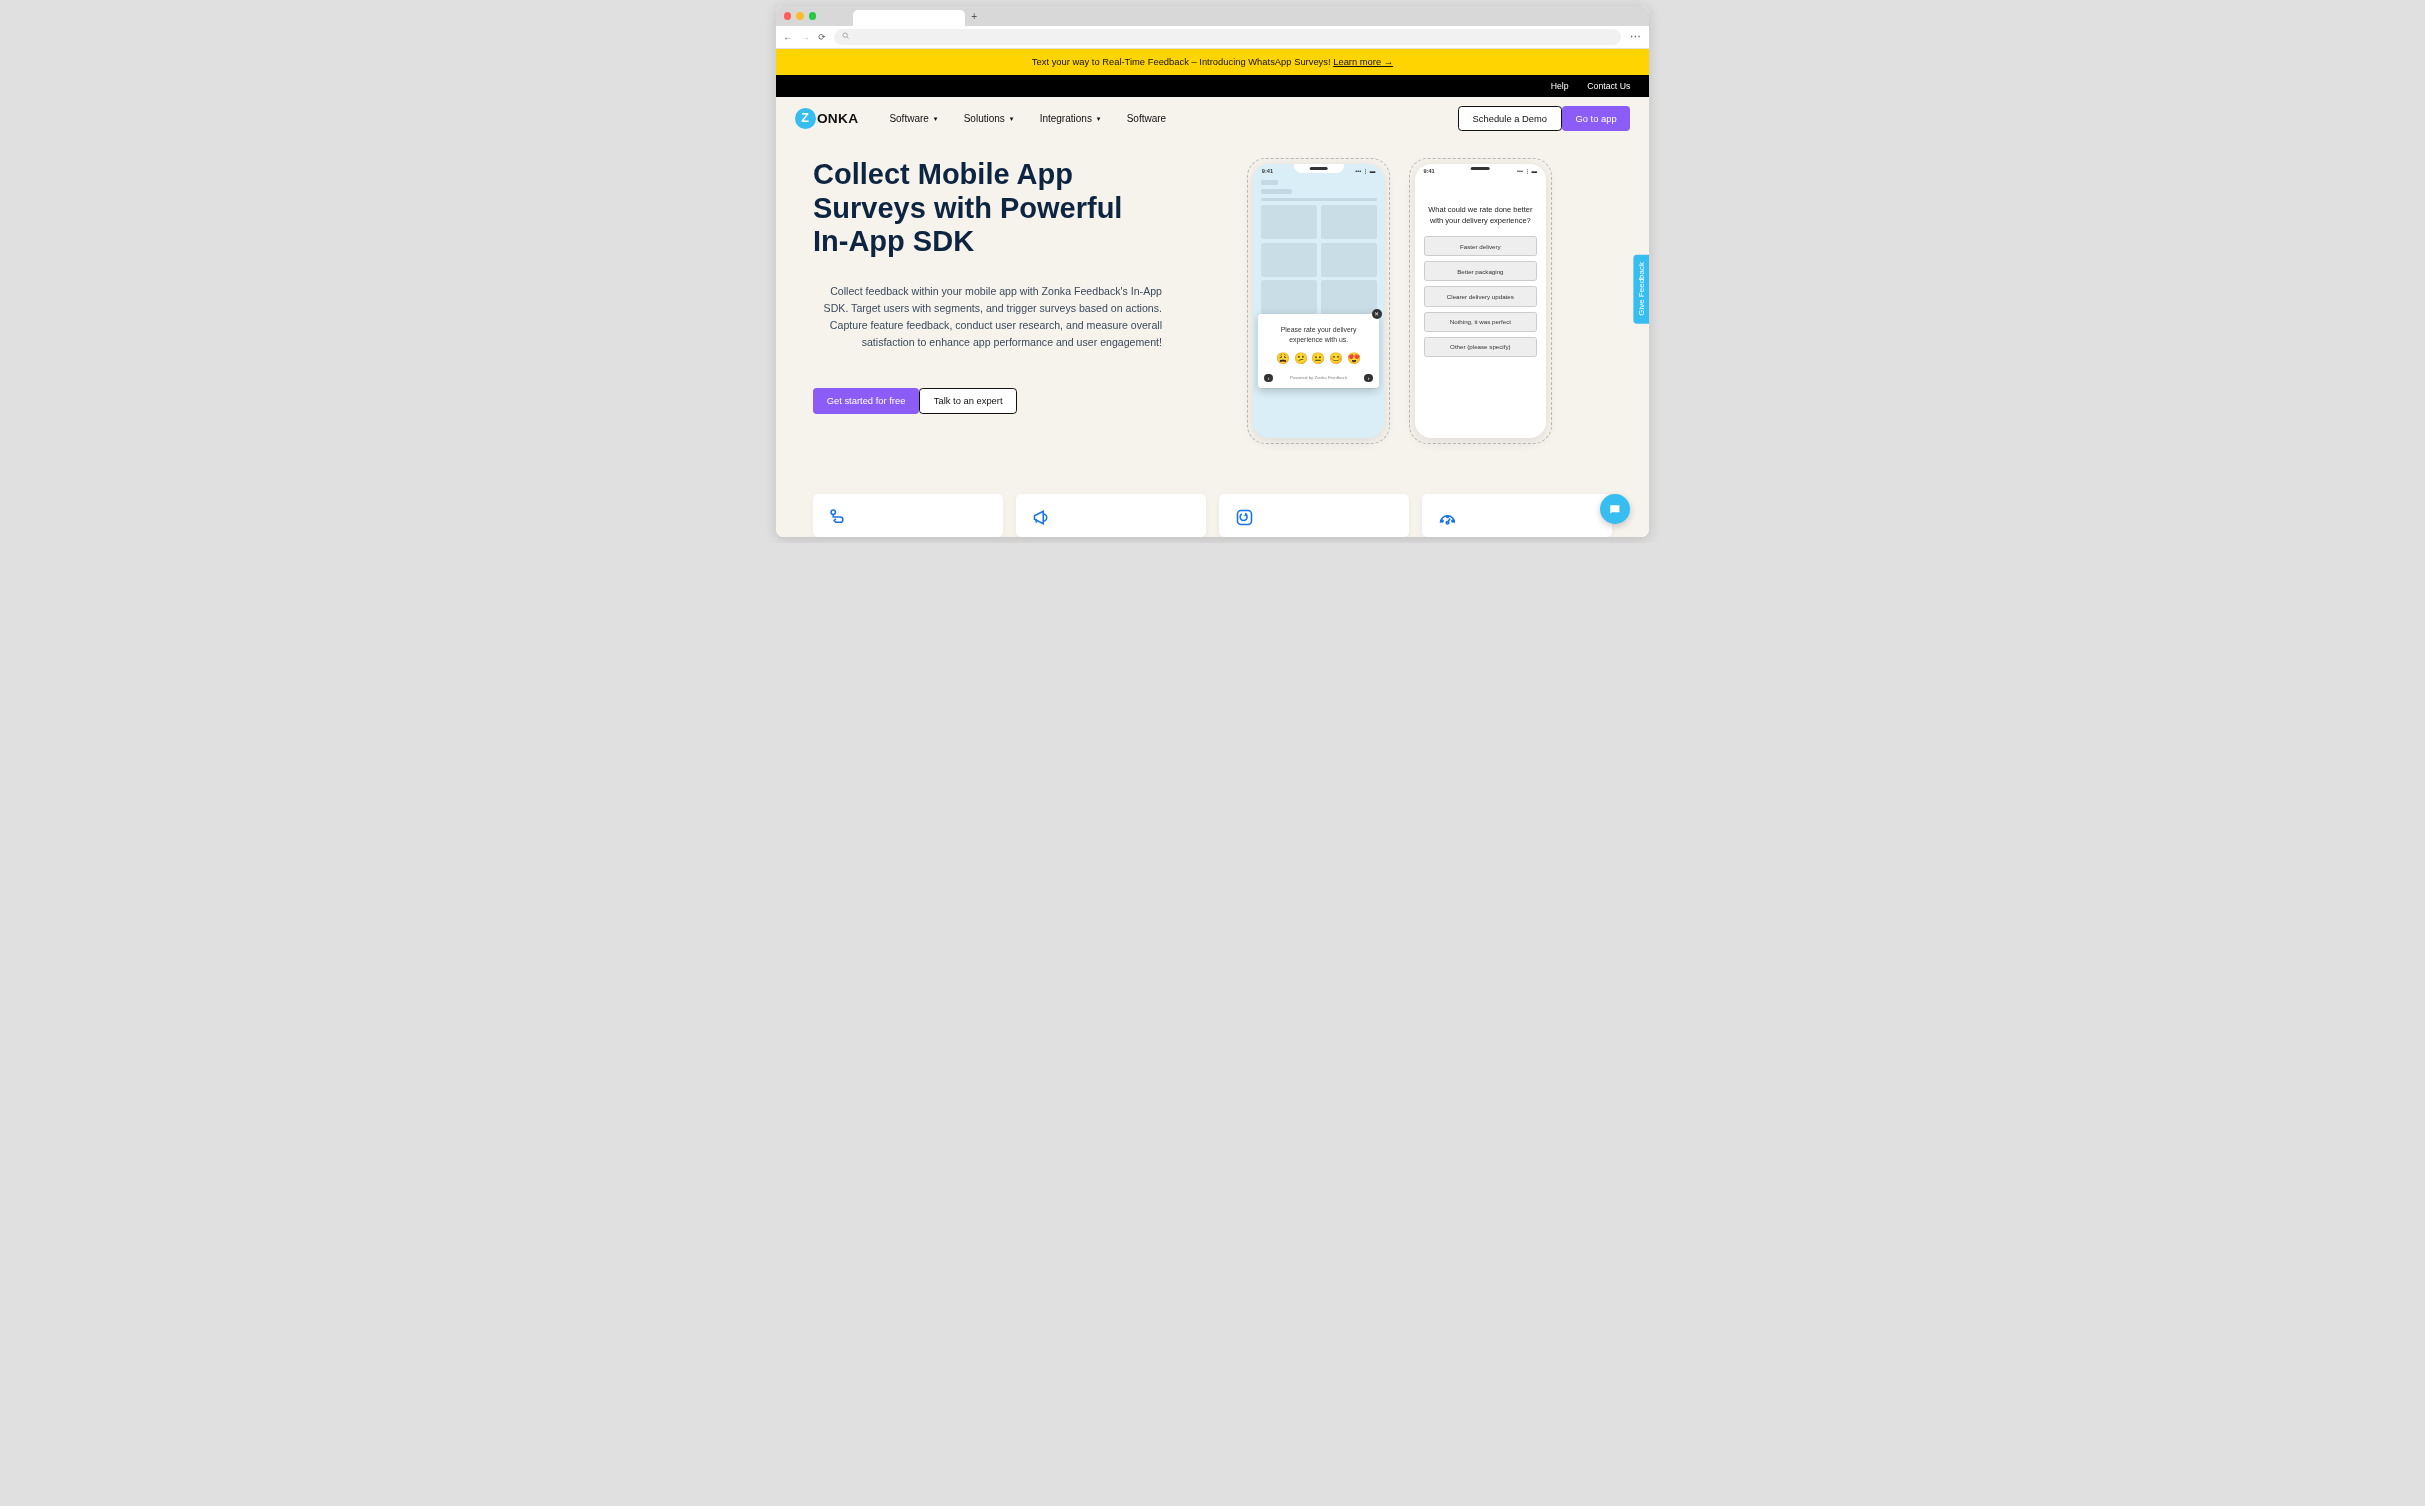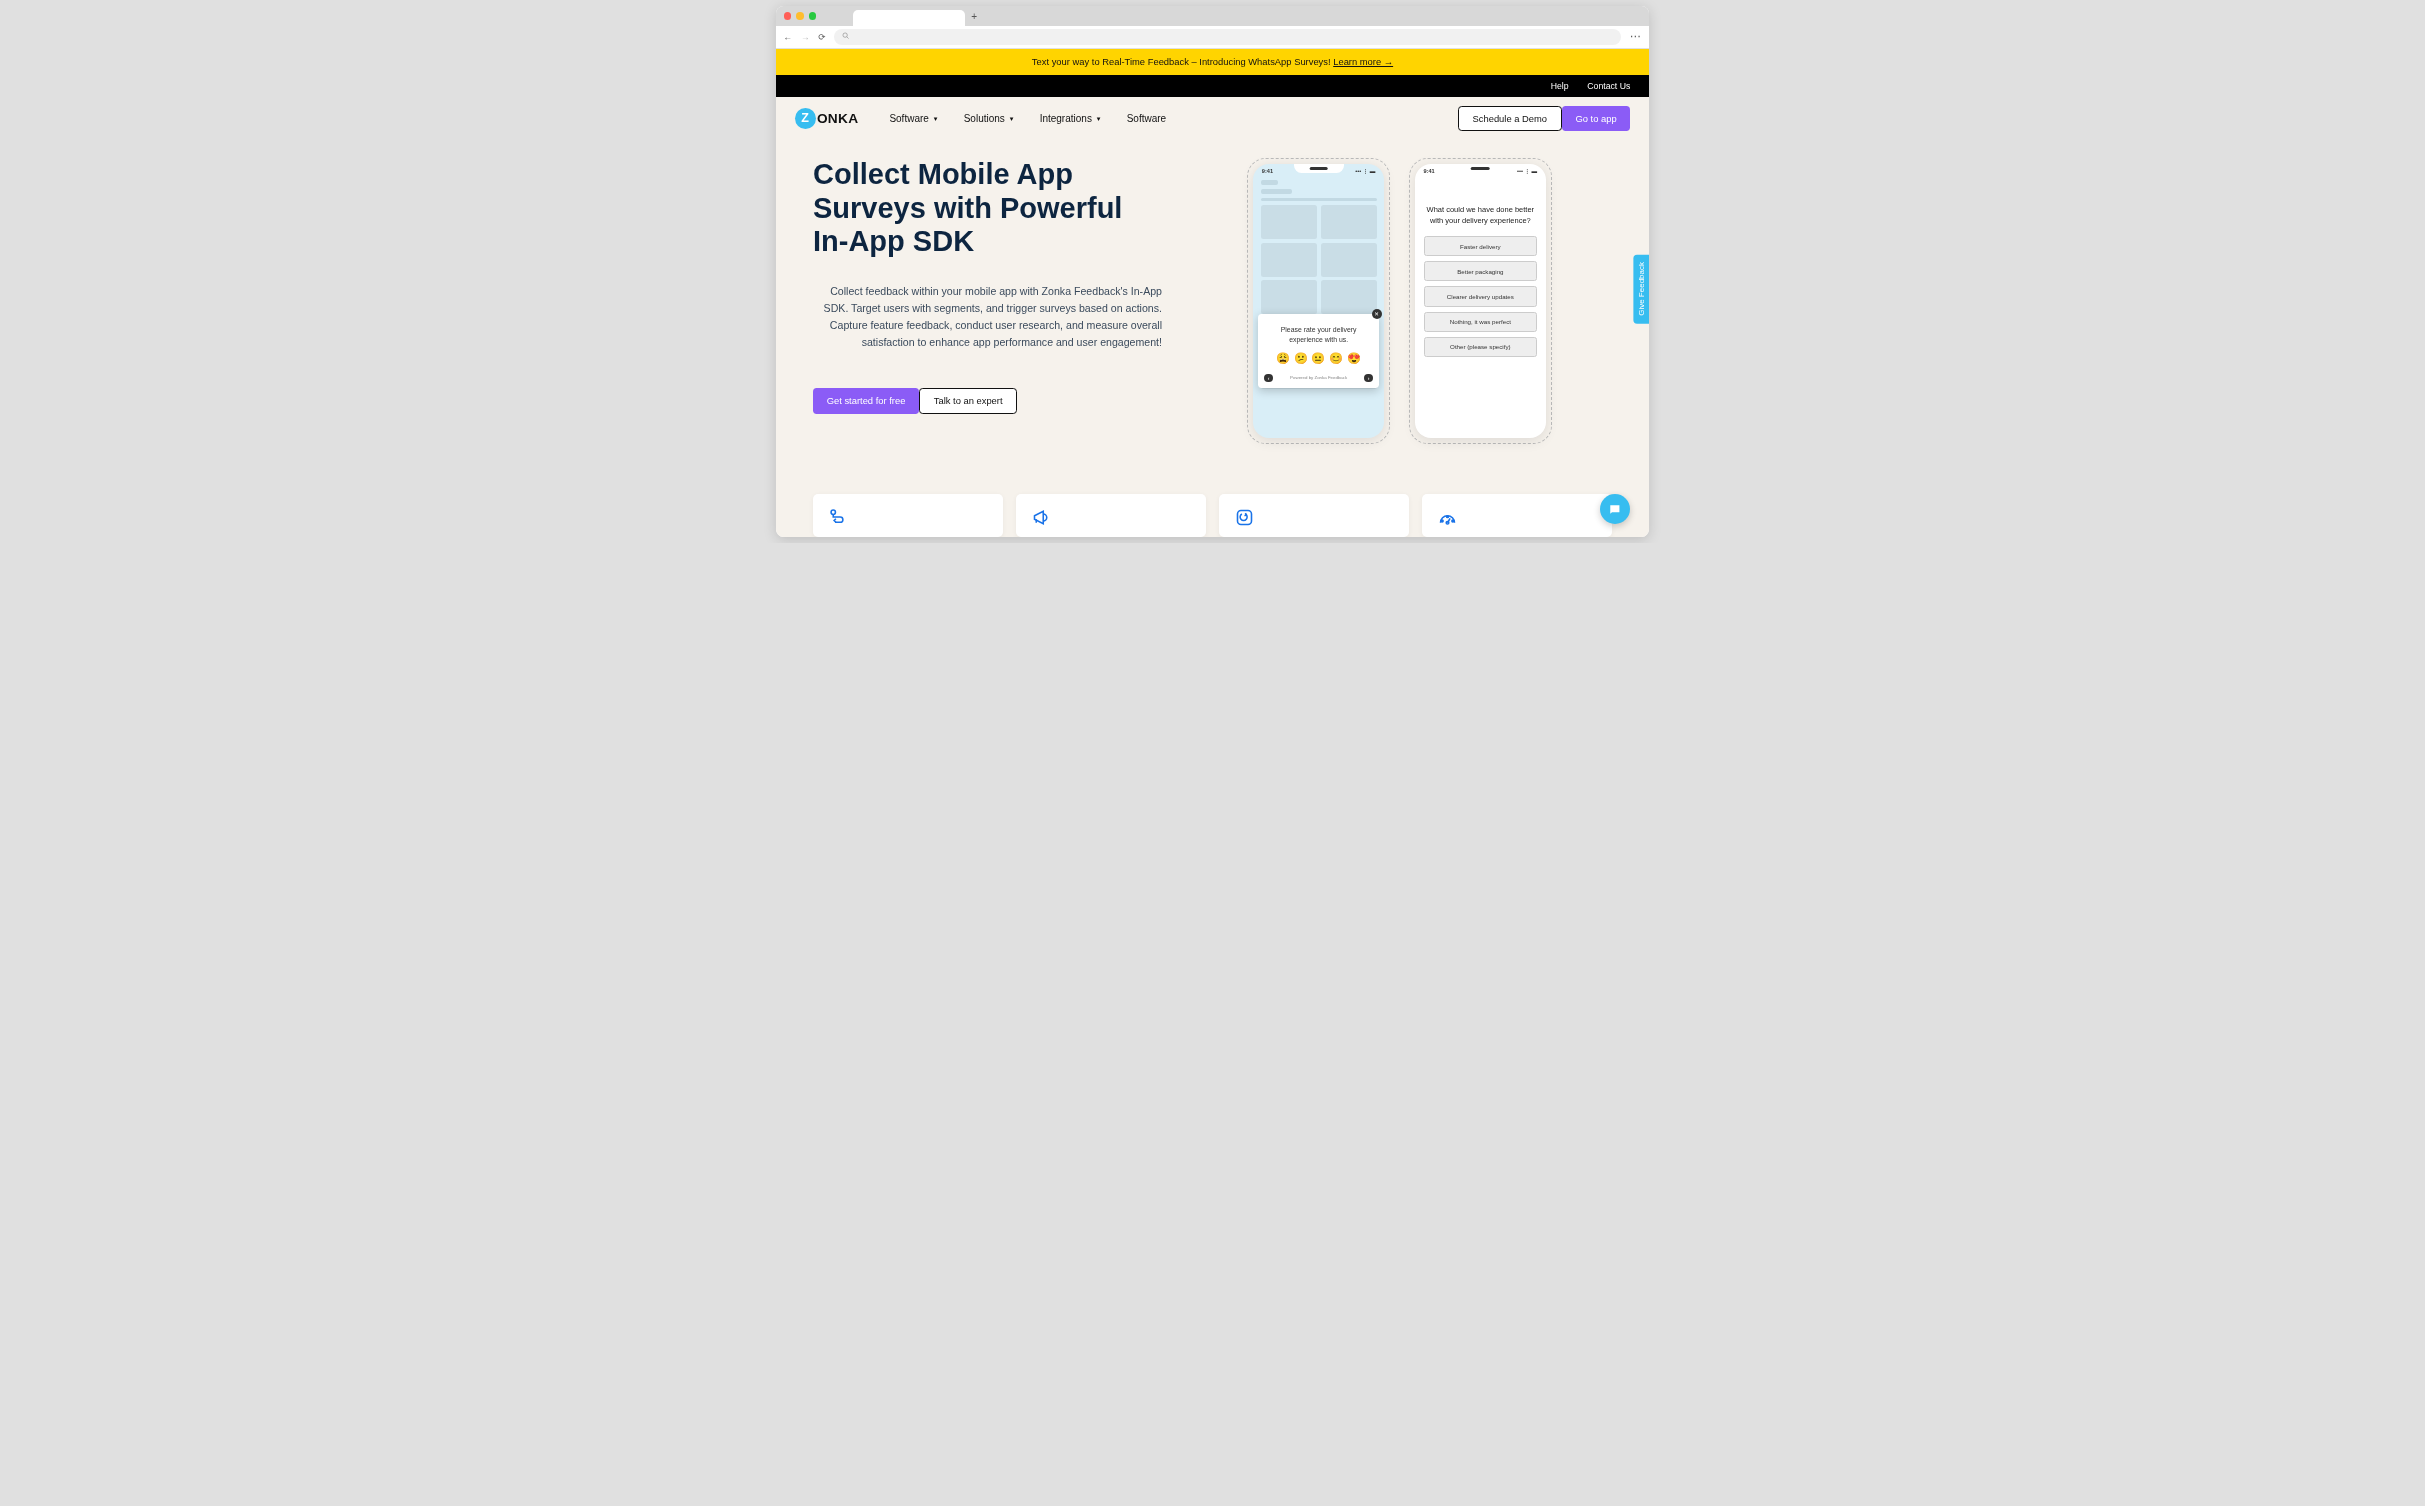--- a/index.html
+++ b/index.html
@@ -332,21 +332,21 @@
         </div>
 
         <div class="phone-frame">
           <div class="phone">
             <div class="phone-notch"></div>
             <div class="status-bar">
               <span>9:41</span>
               <span>••• ⋮ ▬</span>
             </div>
             <div class="phone2-content">
-              <div class="phone2-question">What could we have done better with your delivery experience?</div>
+              <div class="phone2-question">What could we rate done better with your delivery experience?</div>
               <button class="option-btn">Faster delivery</button>
               <button class="option-btn">Better packaging</button>
               <button class="option-btn">Clearer delivery updates</button>
               <button class="option-btn">Nothing, it was perfect</button>
               <button class="option-btn">Other (please specify)</button>
             </div>
           </div>
         </div>
       </div>
     </div>

